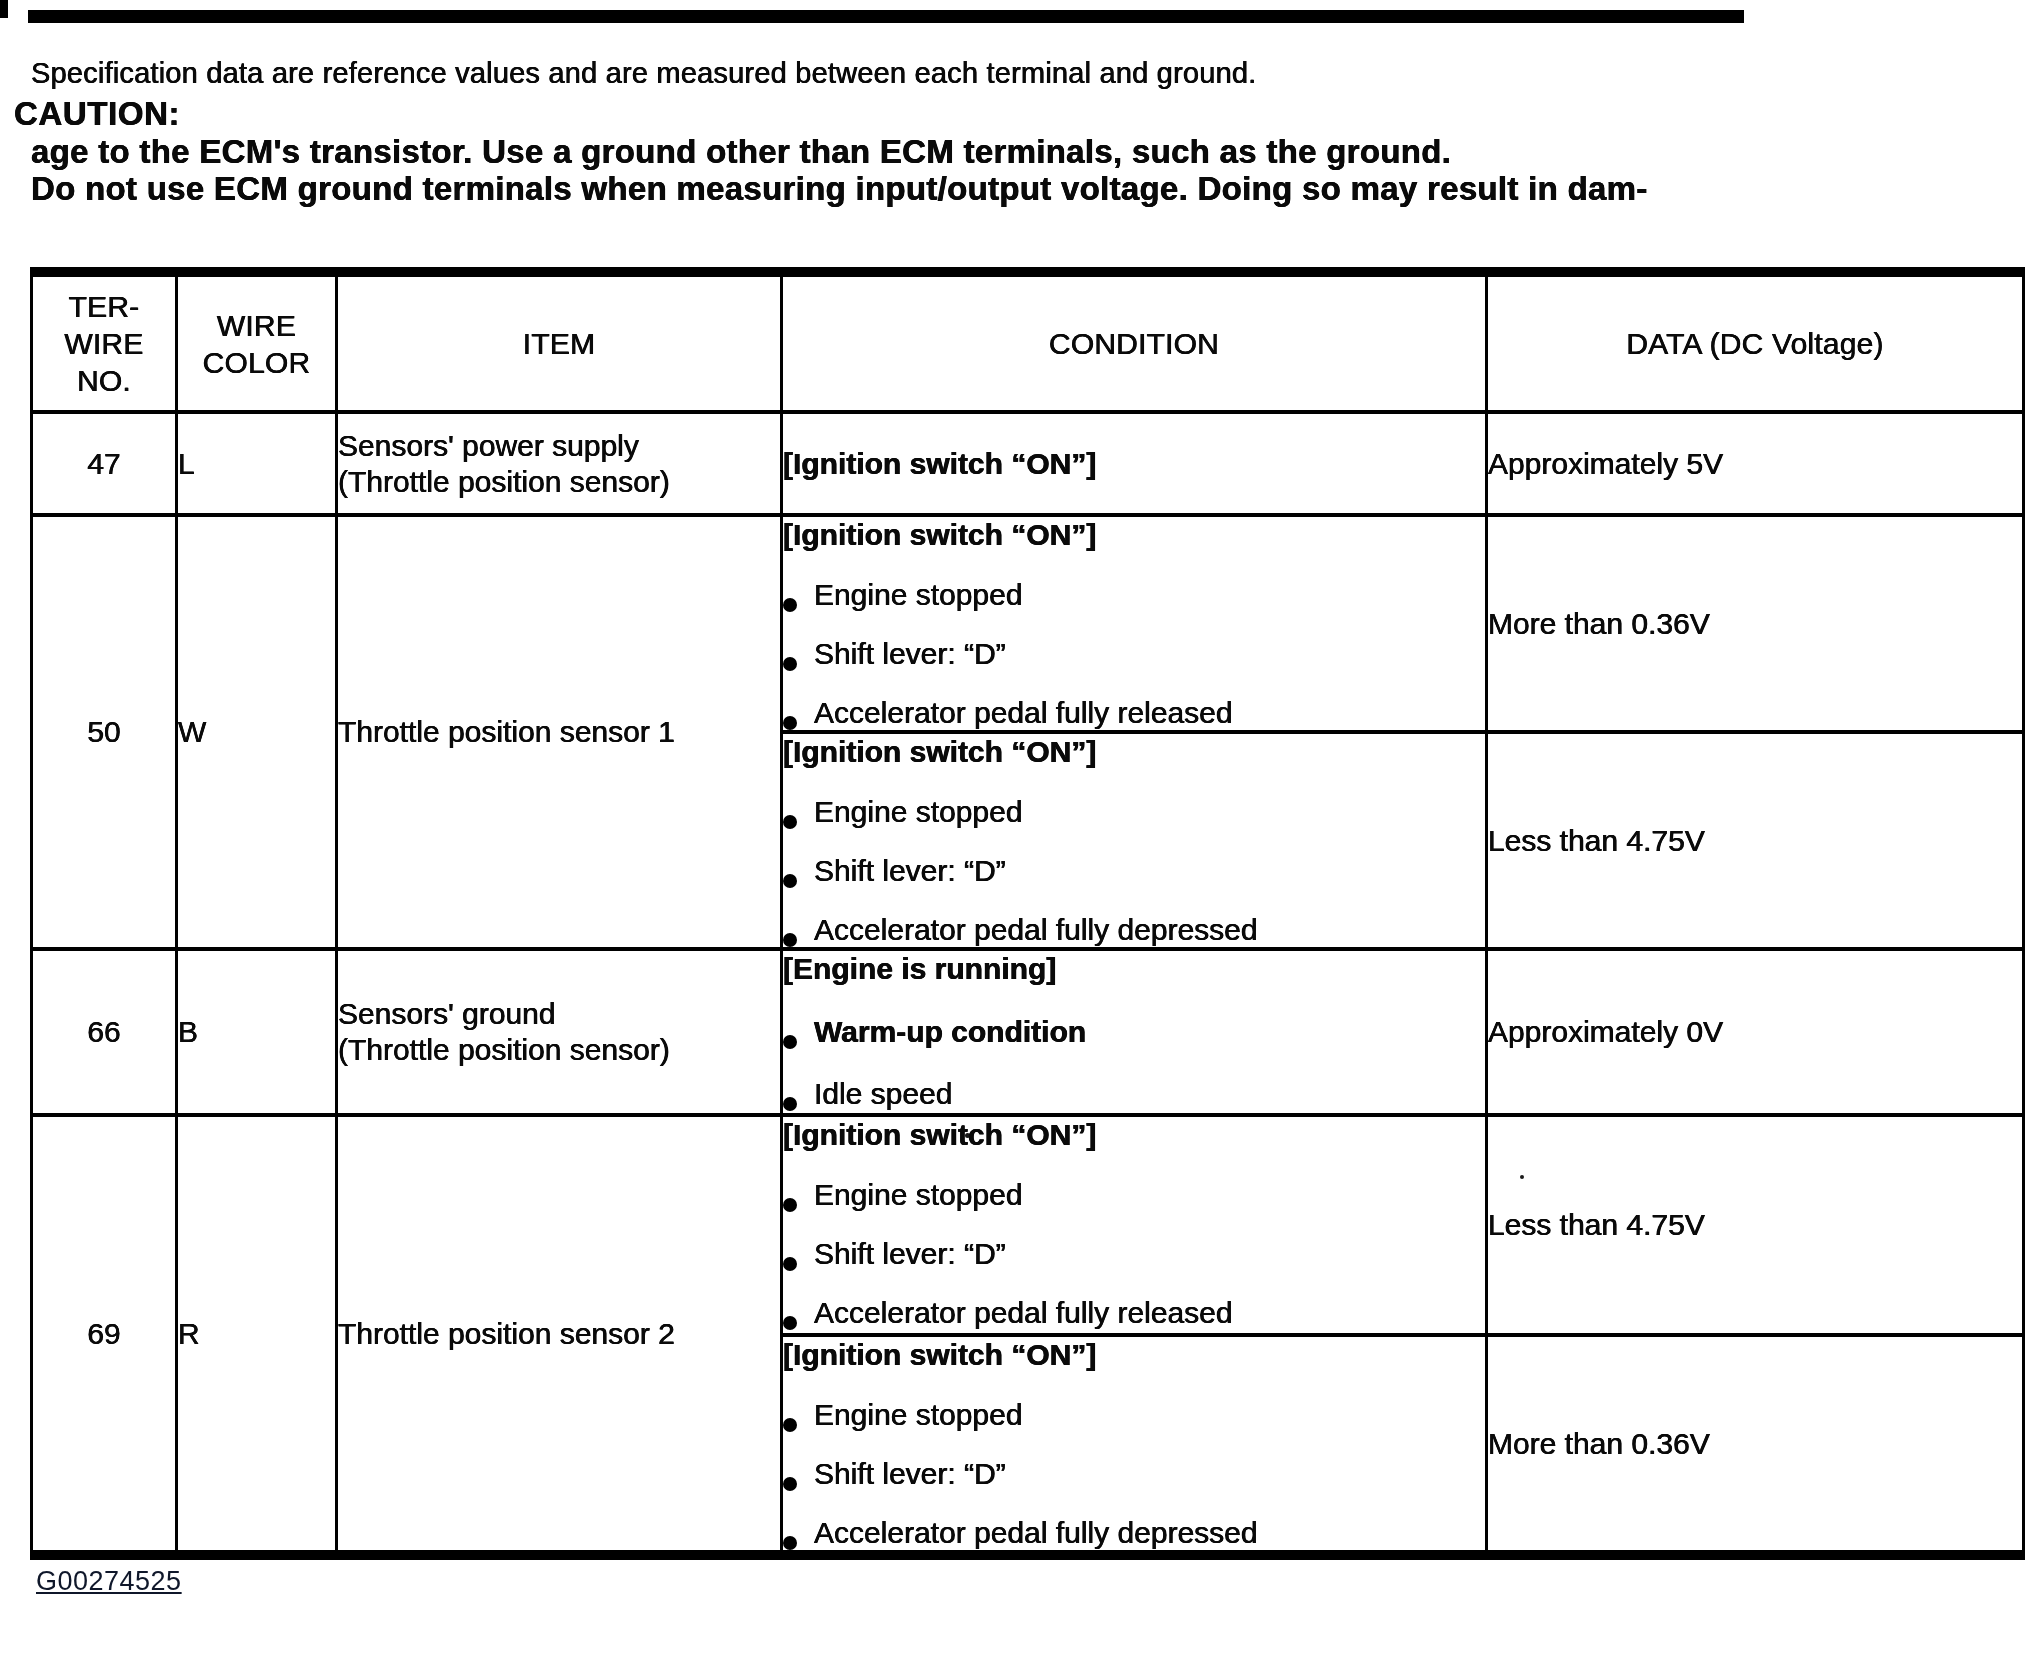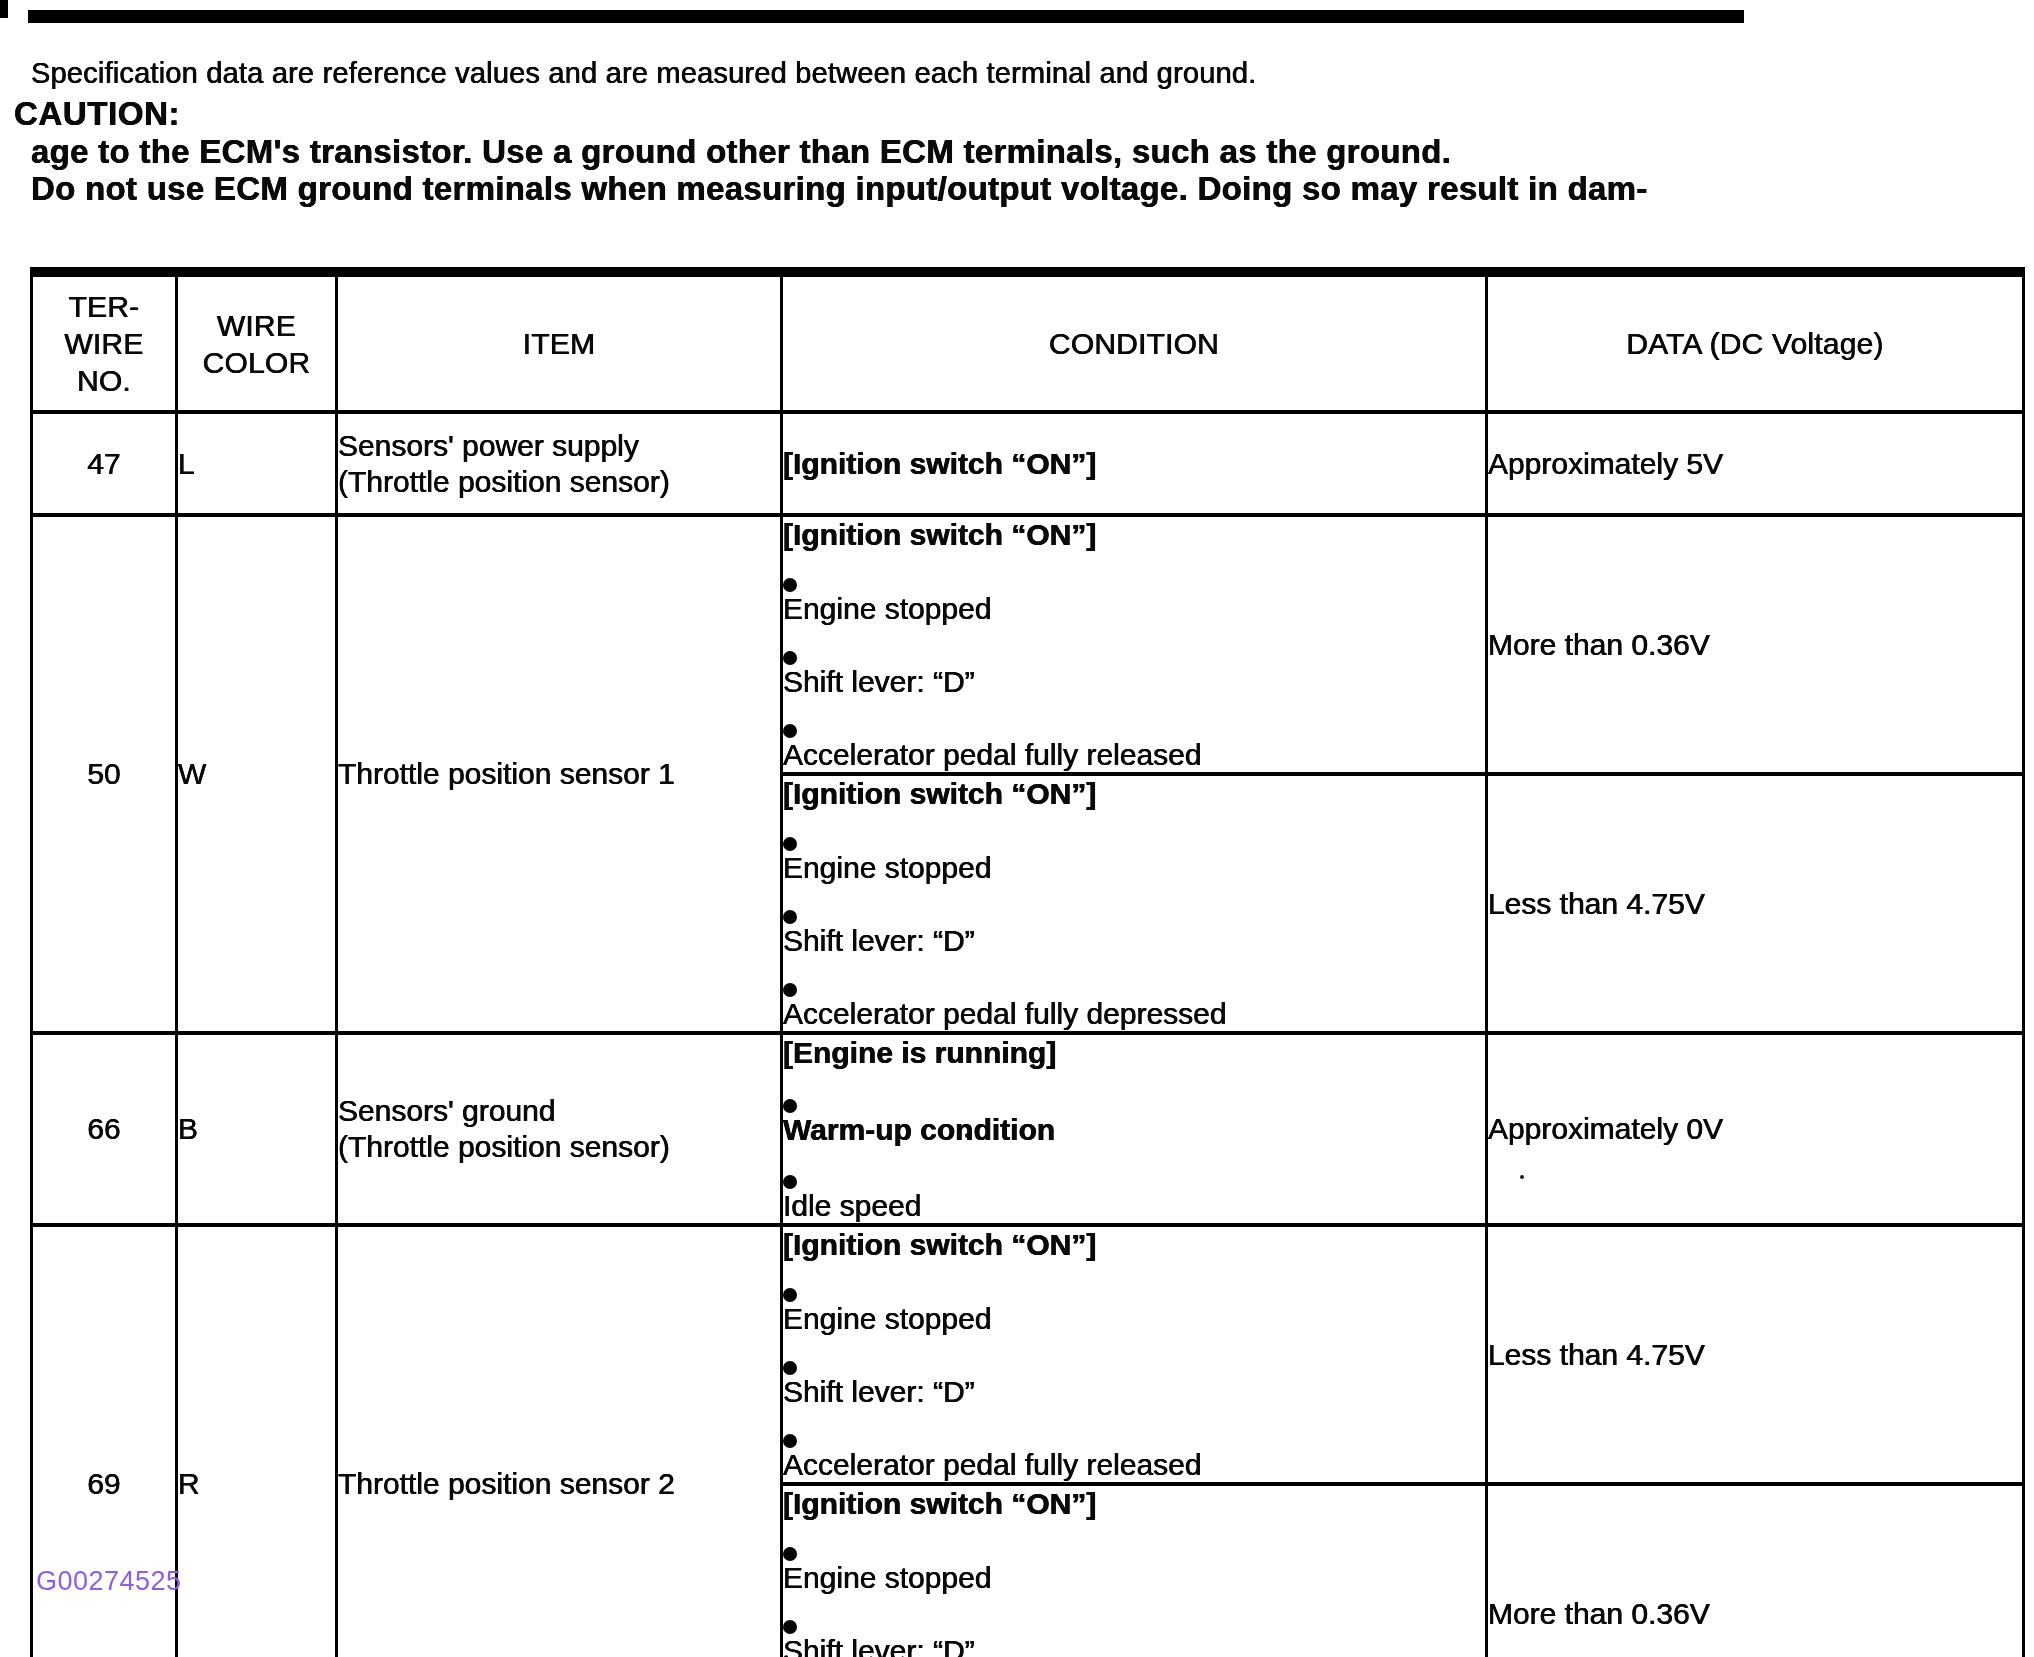--- a/index.html
+++ b/index.html
@@ -125,43 +125,43 @@
     vertical-align: middle;
     padding-top: 0; padding-bottom: 0;
   }
   td.c-data {
     vertical-align: middle;
     padding-left: 17px;
   }
   .hd { font-weight: 700; line-height: 36px; }
   .blt {
     display: flex;
-    align-items: flex-start;
+    align-items: flex-end;
     margin-top: 25px;
     line-height: 34px;
-    flex-direction: column;
   }
   .tight .blt { margin-top: 28px; }
   .tight { padding-top: 16px; }
   .dot {
     flex: none;
     width: 14px; height: 14px;
     border-radius: 50%;
     background: #000;
     margin-right: 17px;
   }
   .bt.b { font-weight: 700; }
 
   .figure-id {
     position: absolute;
     left: 36px; top: 1566px;
     font-size: 27px;
-    color: #8b5cf6;
+    color: #0f172a;
     letter-spacing: 0.5px;
     text-shadow: none;
+    text-decoration: underline;
   }
 </style>
 </head>
 <body>
 
 <div class="page">
 
   <div class="bar-top"></div>
   <div class="corner-mark"></div>
   <div class="speck speck1"></div>

